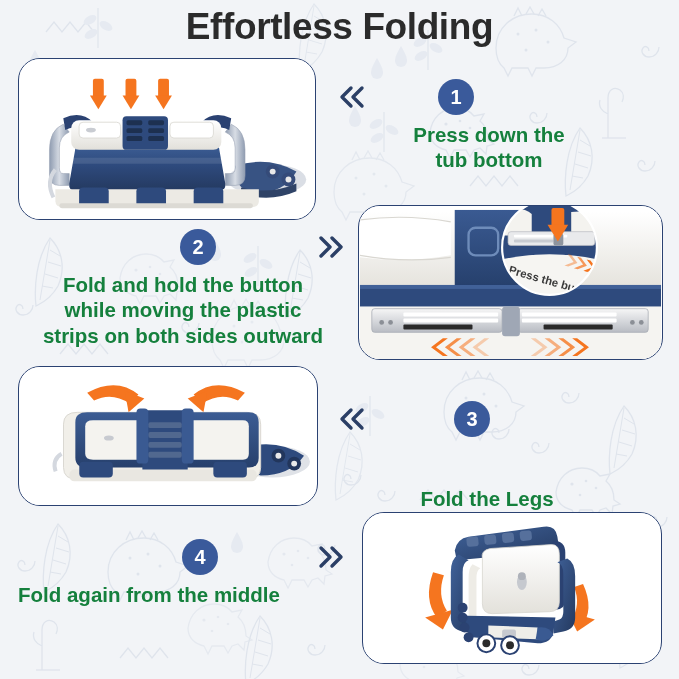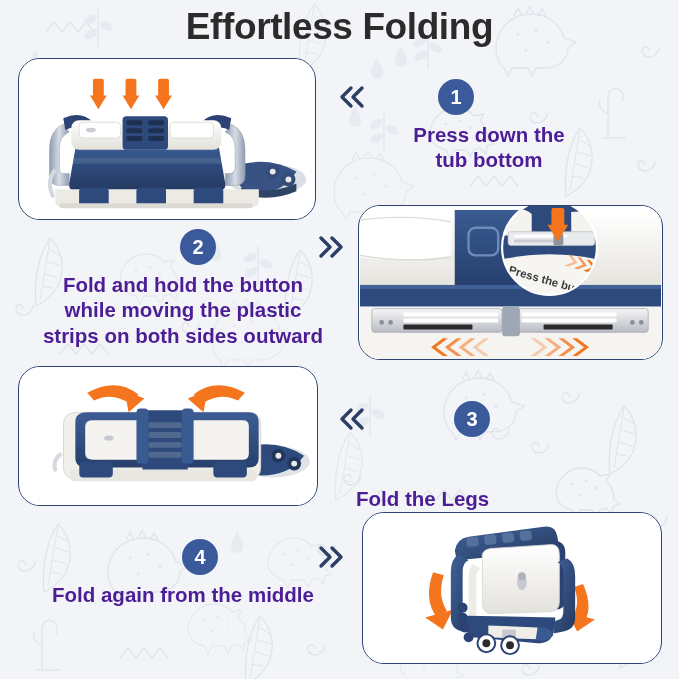--- a/index.html
+++ b/index.html
@@ -84,48 +84,48 @@
     line-height: 1;
   }
   .chev {
     width: 28px;
     height: 26px;
     flex: none;
   }
   .step-text {
     font-size: 20.5px;
     font-weight: bold;
-    color: #4c1d95;
+    color: #15803d;
     line-height: 1.24;
     white-space: pre-line;
     margin-top: 6px;
   }
 
   
   #step-1 { left: 338px; top: 78px; width: 330px; }
   #step-1 .badge-row { justify-content: flex-start; padding-left: 0; }
   #step-1 .badge { margin-left: 62px; }
   #step-1 .step-text { text-align: center; width: 262px; margin-left: 20px; }
 
   
   #step-2 { left: 18px; top: 228px; width: 330px; }
   #step-2 .badge-row { justify-content: flex-end; padding-right: 4px; }
   #step-2 .badge { margin-right: 90px; }
   #step-2 .step-text { text-align: center; width: 330px; }
 
   
   #step-3 { left: 338px; top: 400px; width: 330px; }
   #step-3 .badge { margin-left: 78px; }
-  #step-3 .step-text { width: 262px; margin-left: 18px; margin-top: 48px; }
+  #step-3 .step-text { text-align: center; width: 262px; margin-left: 18px; margin-top: 48px; }
 
   
   #step-4 { left: 18px; top: 538px; width: 330px; }
   #step-4 .badge-row { justify-content: flex-end; padding-right: 4px; }
   #step-4 .badge { margin-right: 88px; }
-  #step-4 .step-text { text-align: center; width: 330px; }
+  #step-4 .step-text { width: 330px; }
 </style>
 </head>
 <body>
 
 <div id="root">
 
   <svg id="bg-doodles" viewBox="0 0 679 679" xmlns="http://www.w3.org/2000/svg">
     <defs>
       <g id="dino-a">
         <path d="M0 28 C2 14 12 4 26 4 C34 4 40 7 44 12 L54 10 L50 17 C56 22 58 30 58 36

